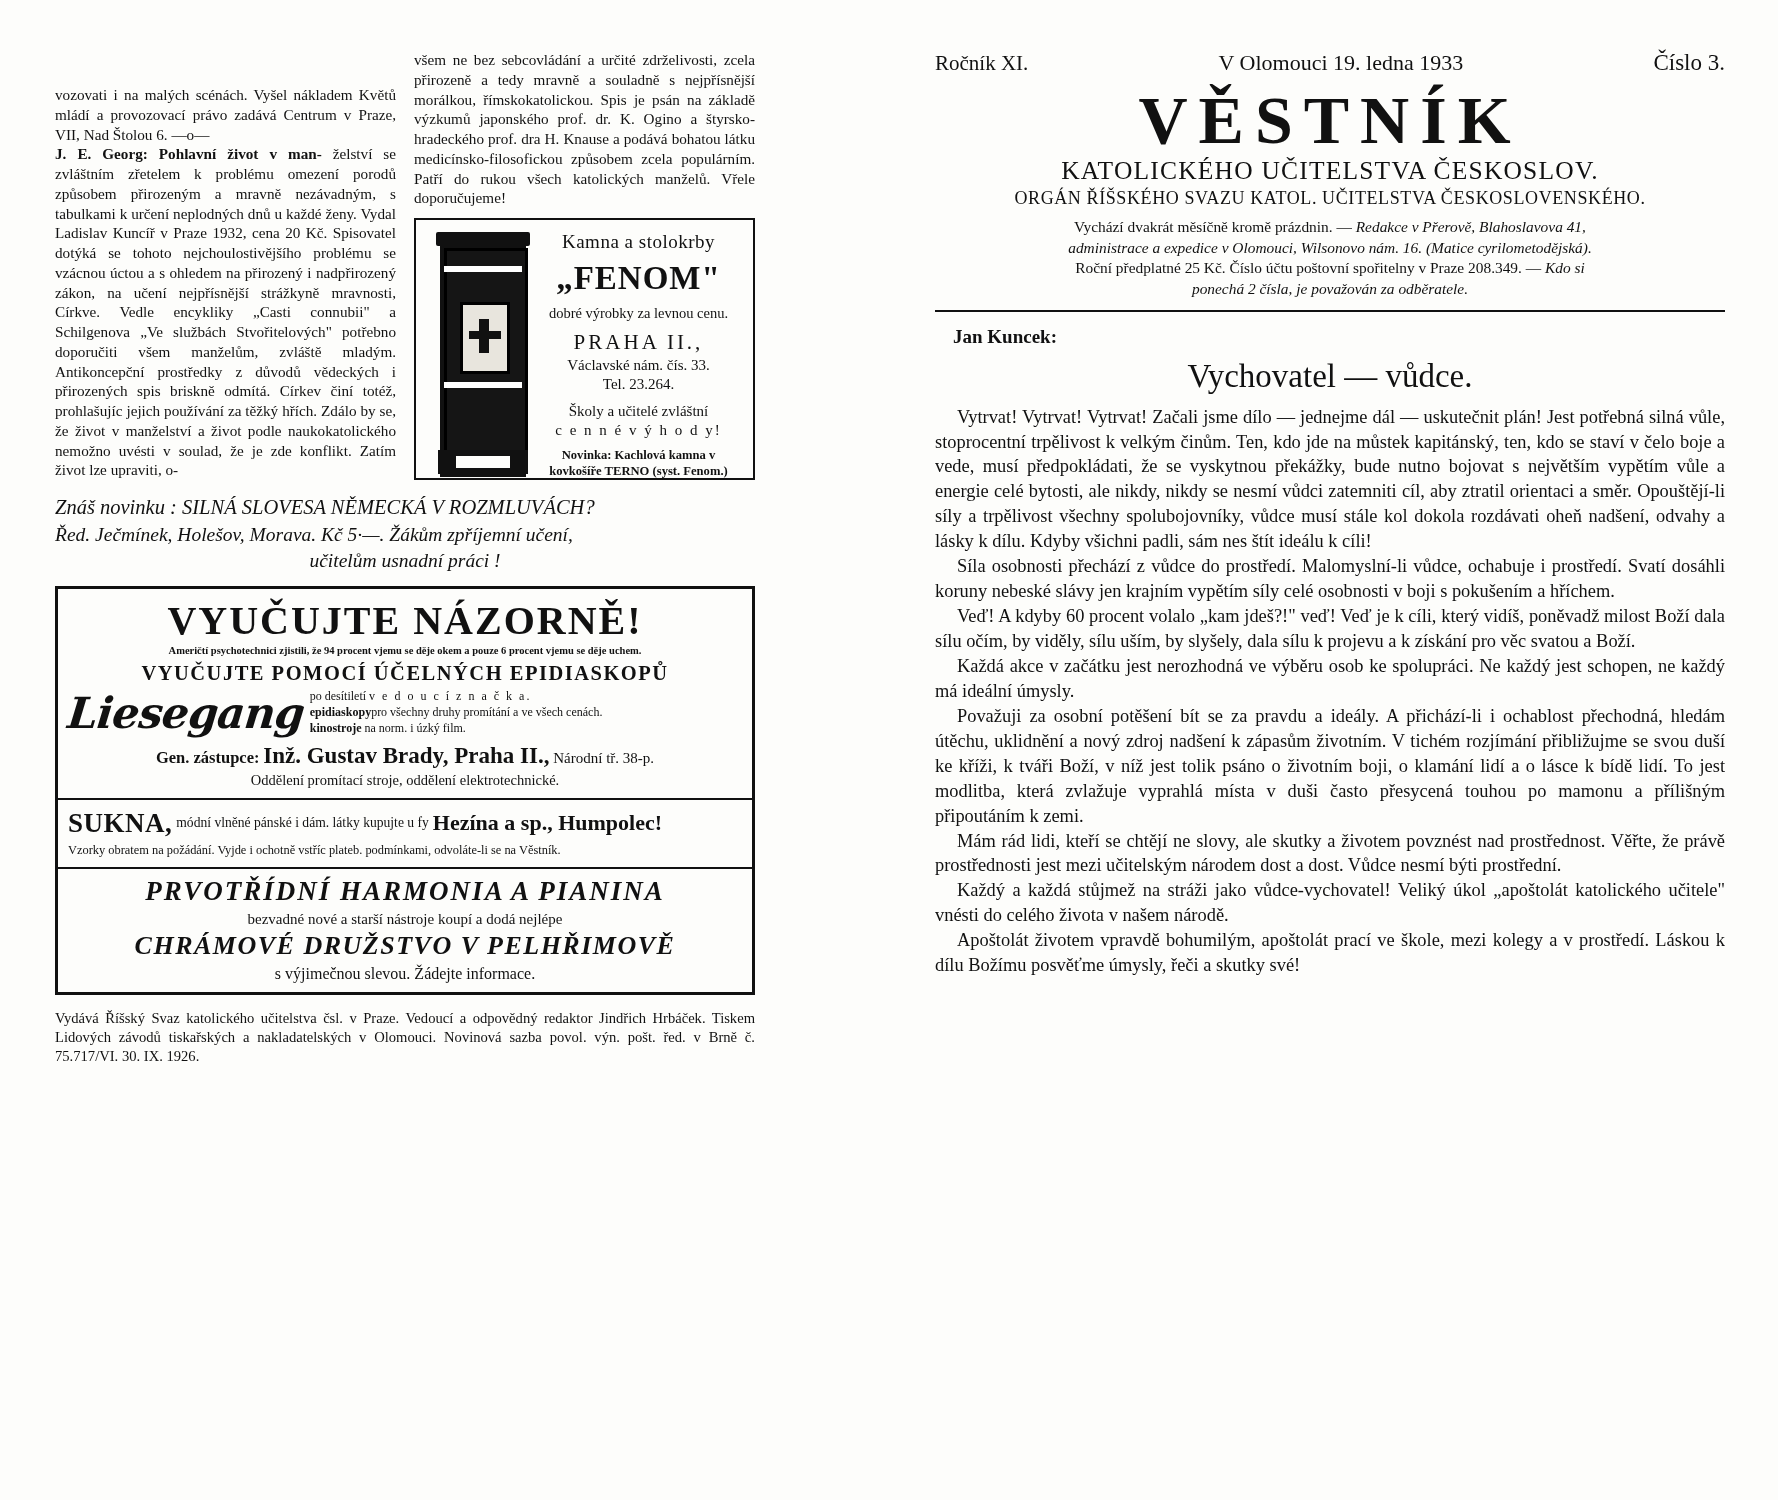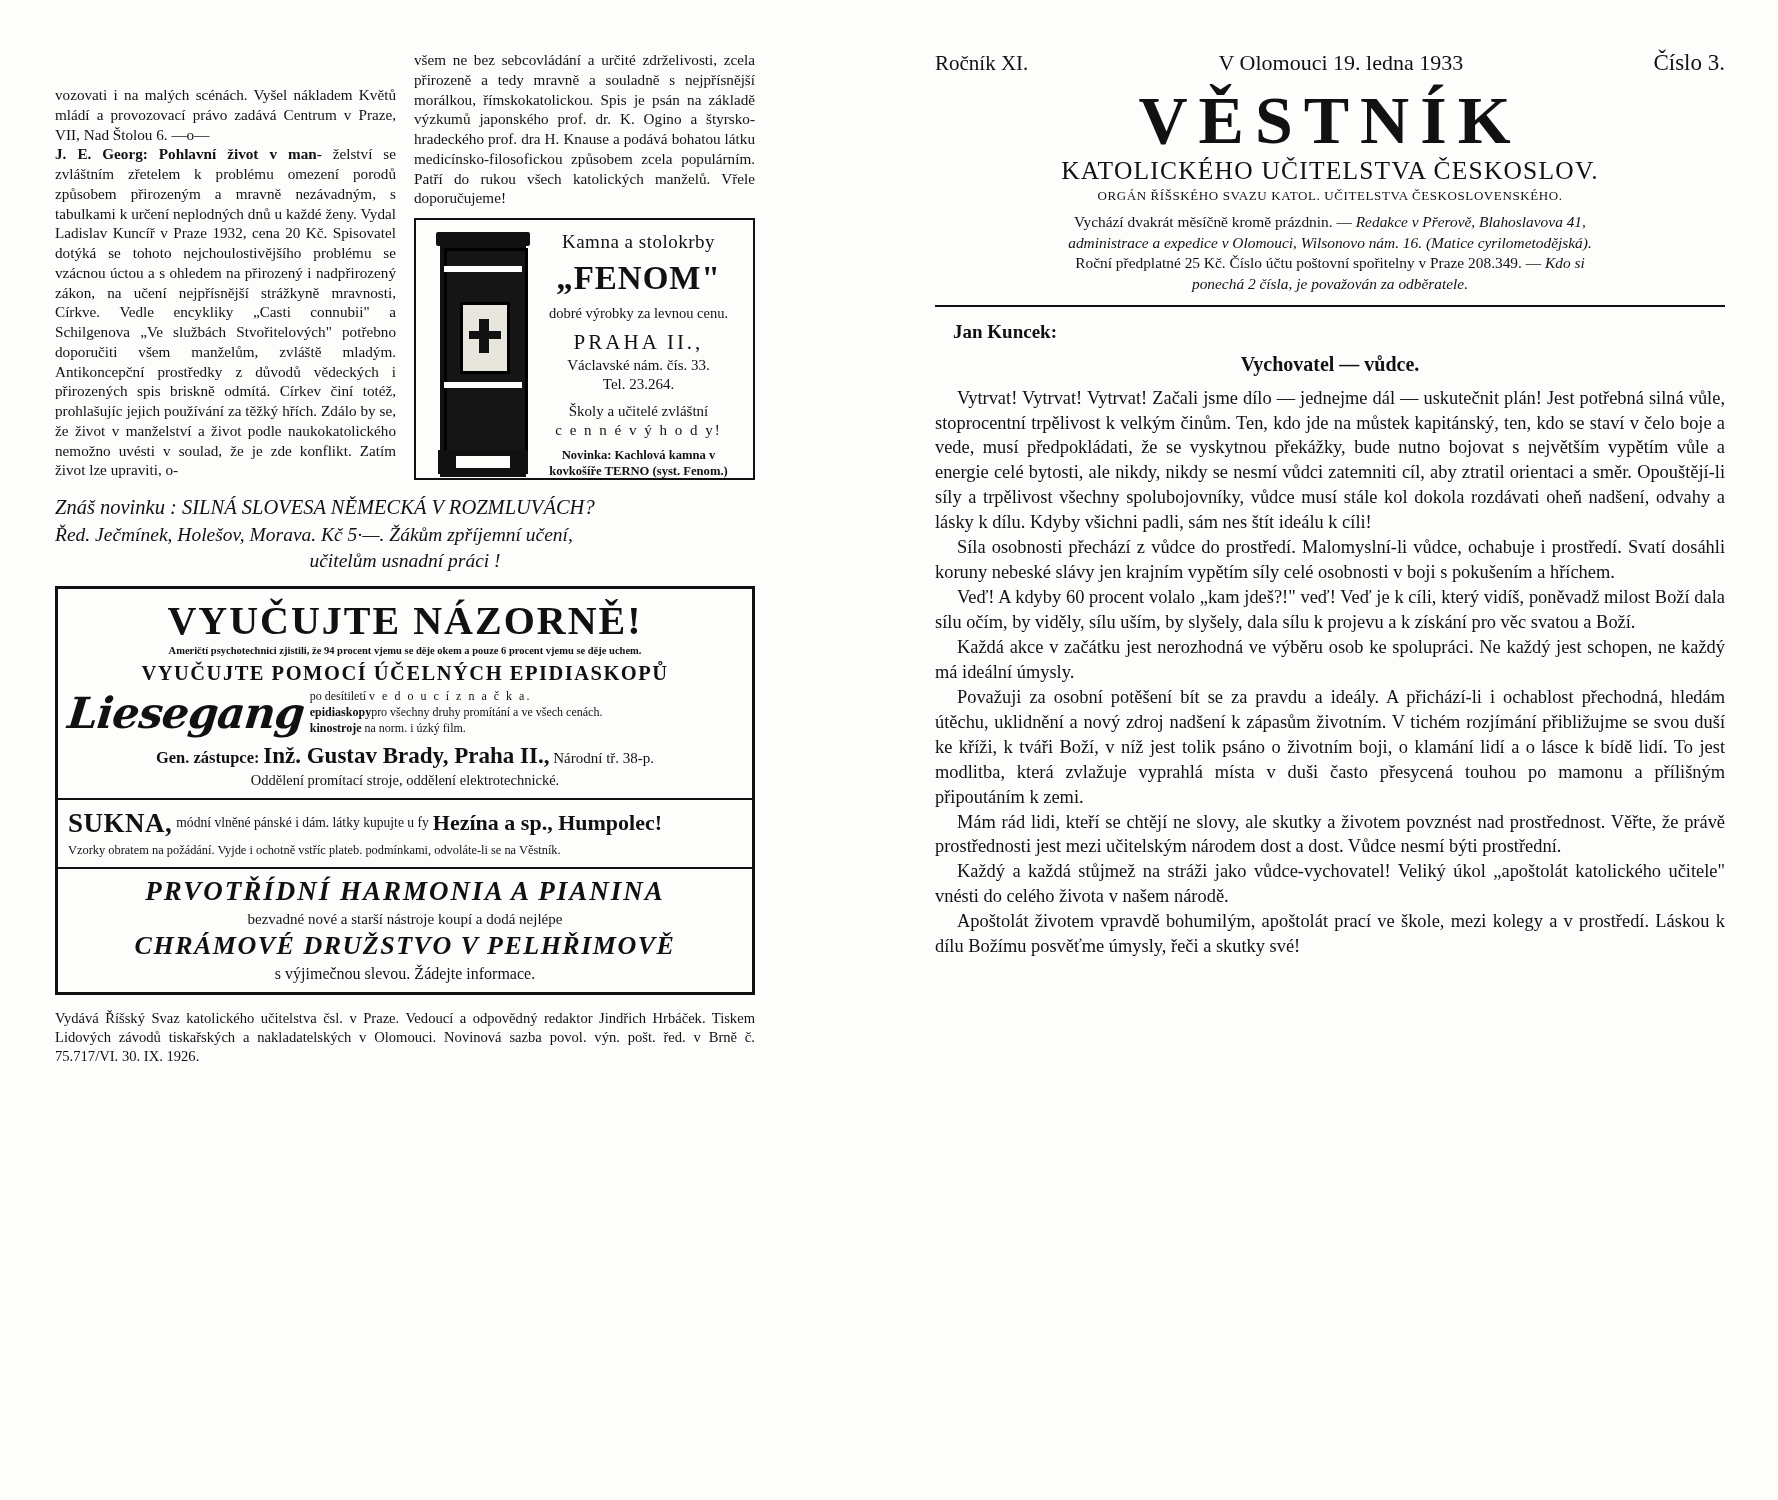--- a/index.html
+++ b/index.html
@@ -244,21 +244,21 @@
     line-height: 1;
   }
   .sub1 {
     text-align: center;
     font-size: 25.5px;
     letter-spacing: 1.2px;
     margin-bottom: 2px;
   }
   .sub2 {
     text-align: center;
-    font-size: 13px;
+    font-size: 18px;
     letter-spacing: .6px;
     margin-bottom: 8px;
   }
   .blurb {
     font-size: 15.4px;
     line-height: 1.34;
     text-align: center;
   }
   .blurb i { font-style: italic; }
   .rule {
@@ -267,22 +267,22 @@
     margin: 10px 0 14px;
   }
   .author {
     font-size: 19px;
     margin-bottom: 10px;
     padding-left: 18px;
     font-weight: bold;
   }
   .art-title {
     text-align: center;
-    font-size: 20px;
-    font-weight: bold;
+    font-size: 33px;
+    font-weight: normal;
     margin-bottom: 10px;
   }
   .art-body {
     font-size: 18.4px;
     line-height: 1.355;
     text-align: justify;
     hyphens: auto;
     -webkit-hyphens: auto;
   }
   .art-body p { margin: 0; text-indent: 22px; }

